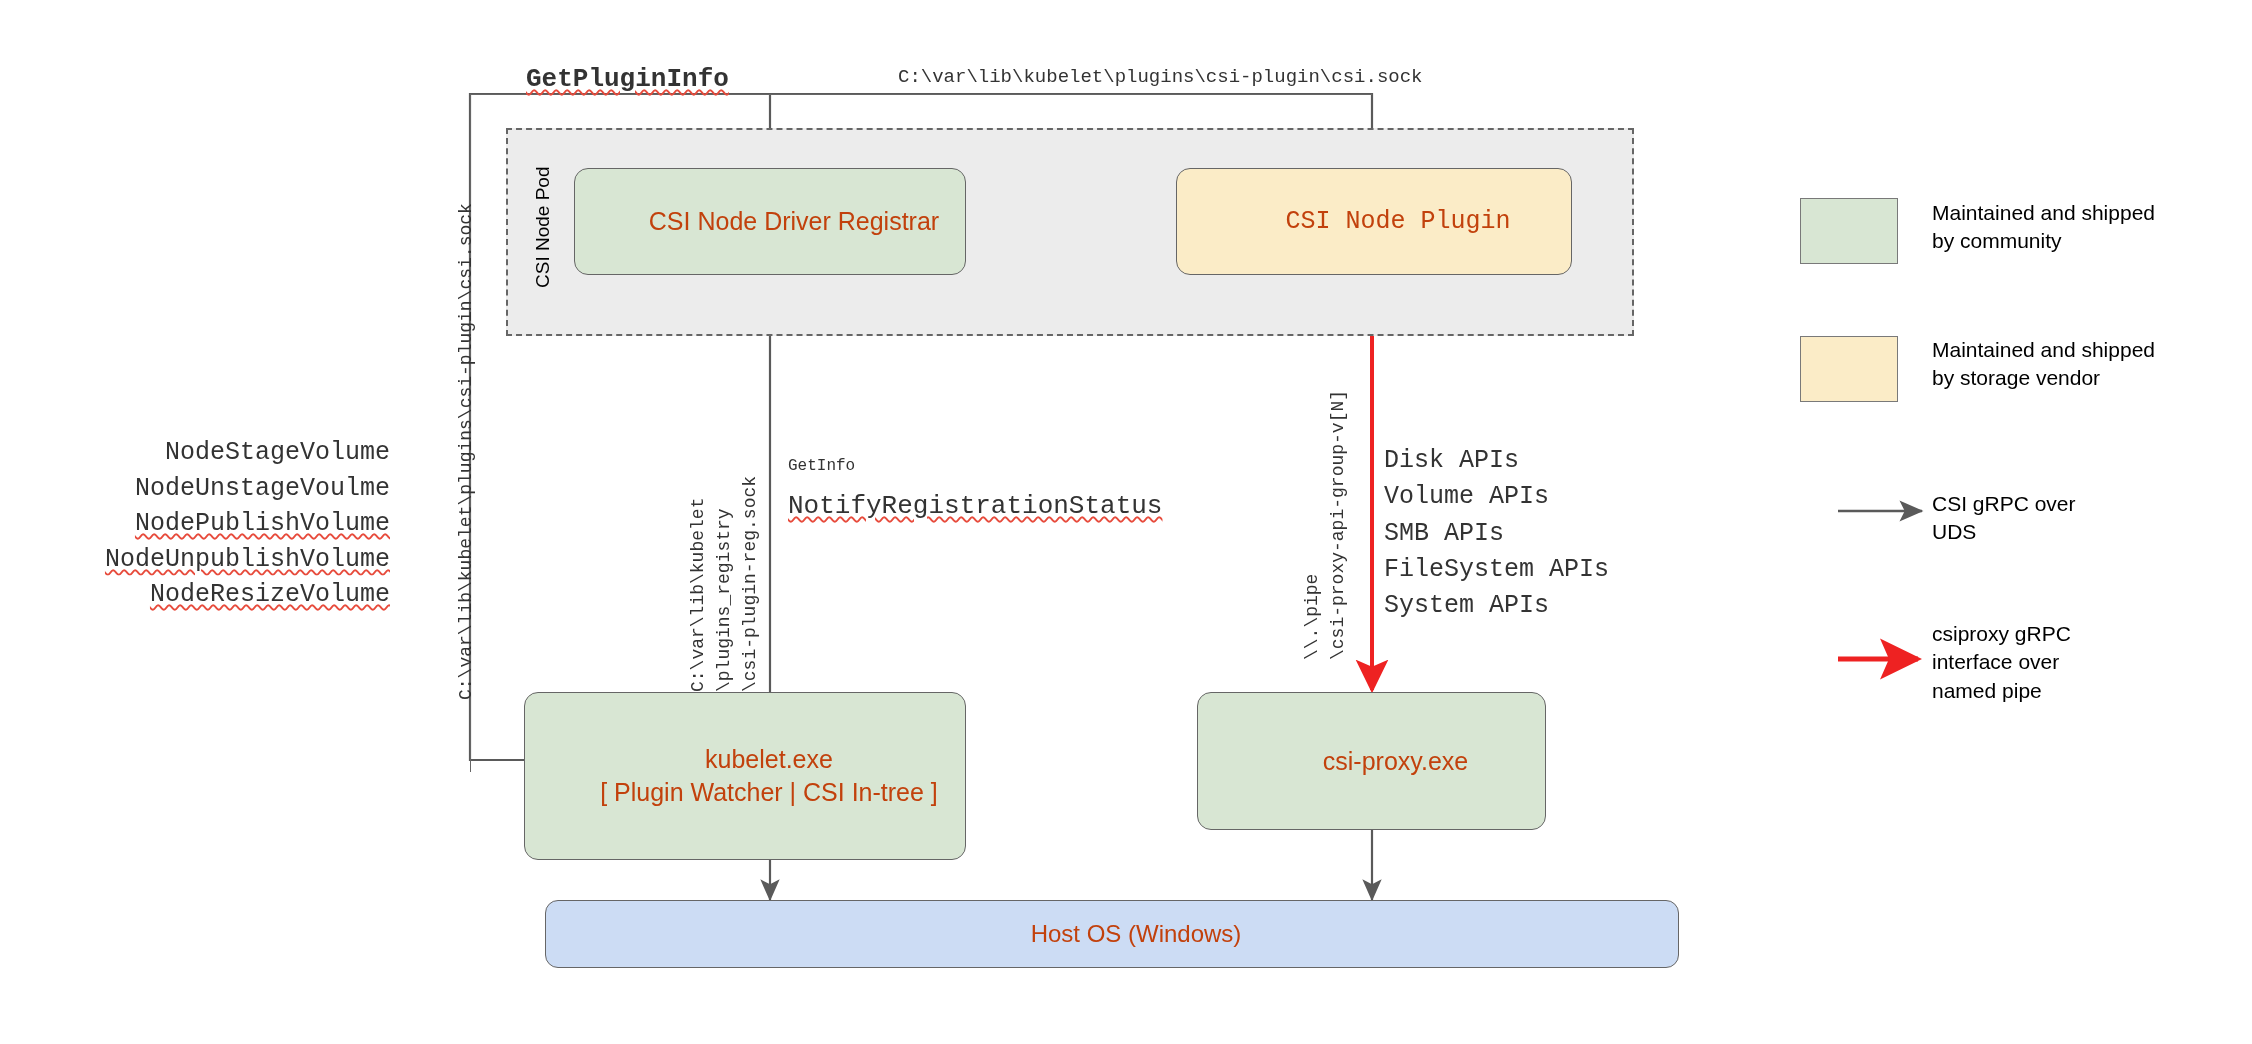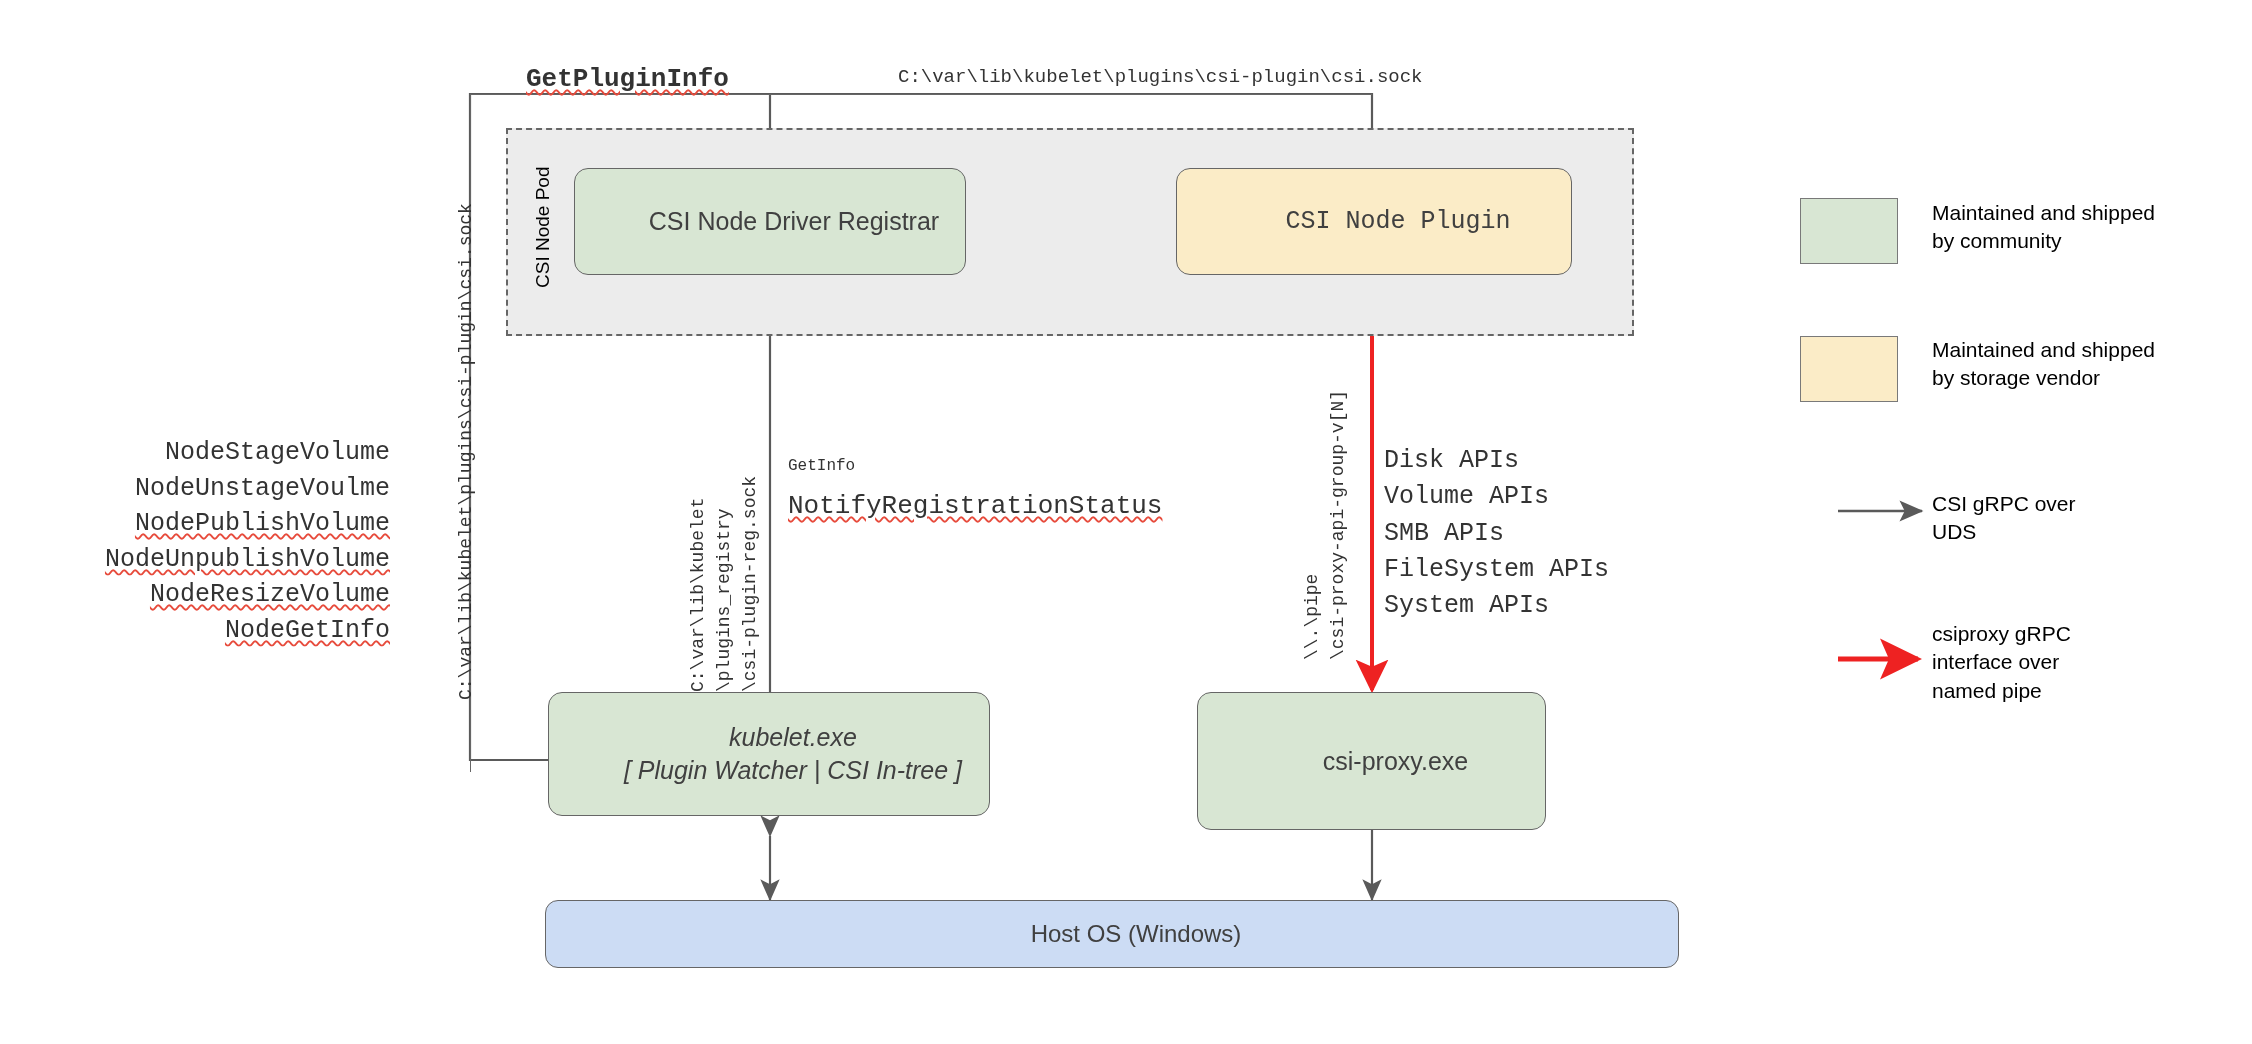--- a/index.html
+++ b/index.html
@@ -36,21 +36,21 @@
     position: absolute;
     box-sizing: border-box;
     display: flex;
     align-items: center;
     justify-content: center;
     text-align: center;
     border: 1.6px solid #666666;
     border-radius: 14px;
     font-size: 25px;
     line-height: 1.32;
-    color: #404040;
+    color: #c2410c;
     white-space: pre-line;
     padding-left: 48px;
   }
   .node.green  { background: #d8e6d3; }
   .node.yellow { background: #fbecc7; }
   .node.blue   { background: #ccdcf4; border-radius: 13px; margin-left: 29px; }
 
   .pod-container {
     position: absolute;
     box-sizing: border-box;
@@ -188,21 +188,21 @@
   <div class="pod-container" style="left:506px; top:128px; width:1128px; height:208px;"></div>
 
   <div class="layer">
 
     <div class="pod-title vert-label rot-ccw" style="left:532px; top:288px;">CSI Node Pod</div>
 
     <div class="node green" style="left:574px; top:168px; width:392px; height:107px;">CSI Node Driver Registrar</div>
 
     <div class="node yellow" style="left:1176px; top:168px; width:396px; height:107px;font-family:Liberation Mono, monospace;">CSI Node Plugin</div>
 
-    <div class="node green" style="left:548px; top:692px; width:442px; height:124px;font-style:italic;">kubelet.exe
+    <div class="node green" style="left:524px; top:692px; width:442px; height:168px;">kubelet.exe
 [ Plugin Watcher | CSI In-tree ]</div>
 
     <div class="node green" style="left:1197px; top:692px; width:349px; height:138px;">csi-proxy.exe</div>
 
     <div class="node blue" style="left:516px; top:900px; width:1134px; height:68px; font-size:24px;">Host OS (Windows)</div>
   </div>
 
   <div class="layer">
 
     <div class="label-abs mono squiggle" style="left:526px; top:64px; font-size:26px;font-weight:bold;">GetPluginInfo</div>
@@ -220,21 +220,20 @@
 
     <div class="vert-label rot-ccw mono" style="left:1302px; top:660px; font-size:18px;">\\.\pipe</div>
     <div class="vert-label rot-ccw mono" style="left:1328px; top:660px; font-size:18px;">\csi-proxy-api-group-v[N]</div>
 
     <div class="api-list mono" style="left:100px; top:435px; width:290px;">
       <div>NodeStageVolume</div>
       <div>NodeUnstageVoulme</div>
       <div class="squiggle">NodePublishVolume</div>
       <div class="squiggle">NodeUnpublishVolume</div>
       <div class="squiggle">NodeResizeVolume</div>
-      <div class="squiggle">NodeGetInfo</div>
     </div>
 
     <div class="api-right mono" style="left:1384px; top:443px;">
       <div>Disk APIs</div>
       <div>Volume APIs</div>
       <div>SMB APIs</div>
       <div>FileSystem APIs</div>
       <div>System APIs</div>
     </div>
   </div>

